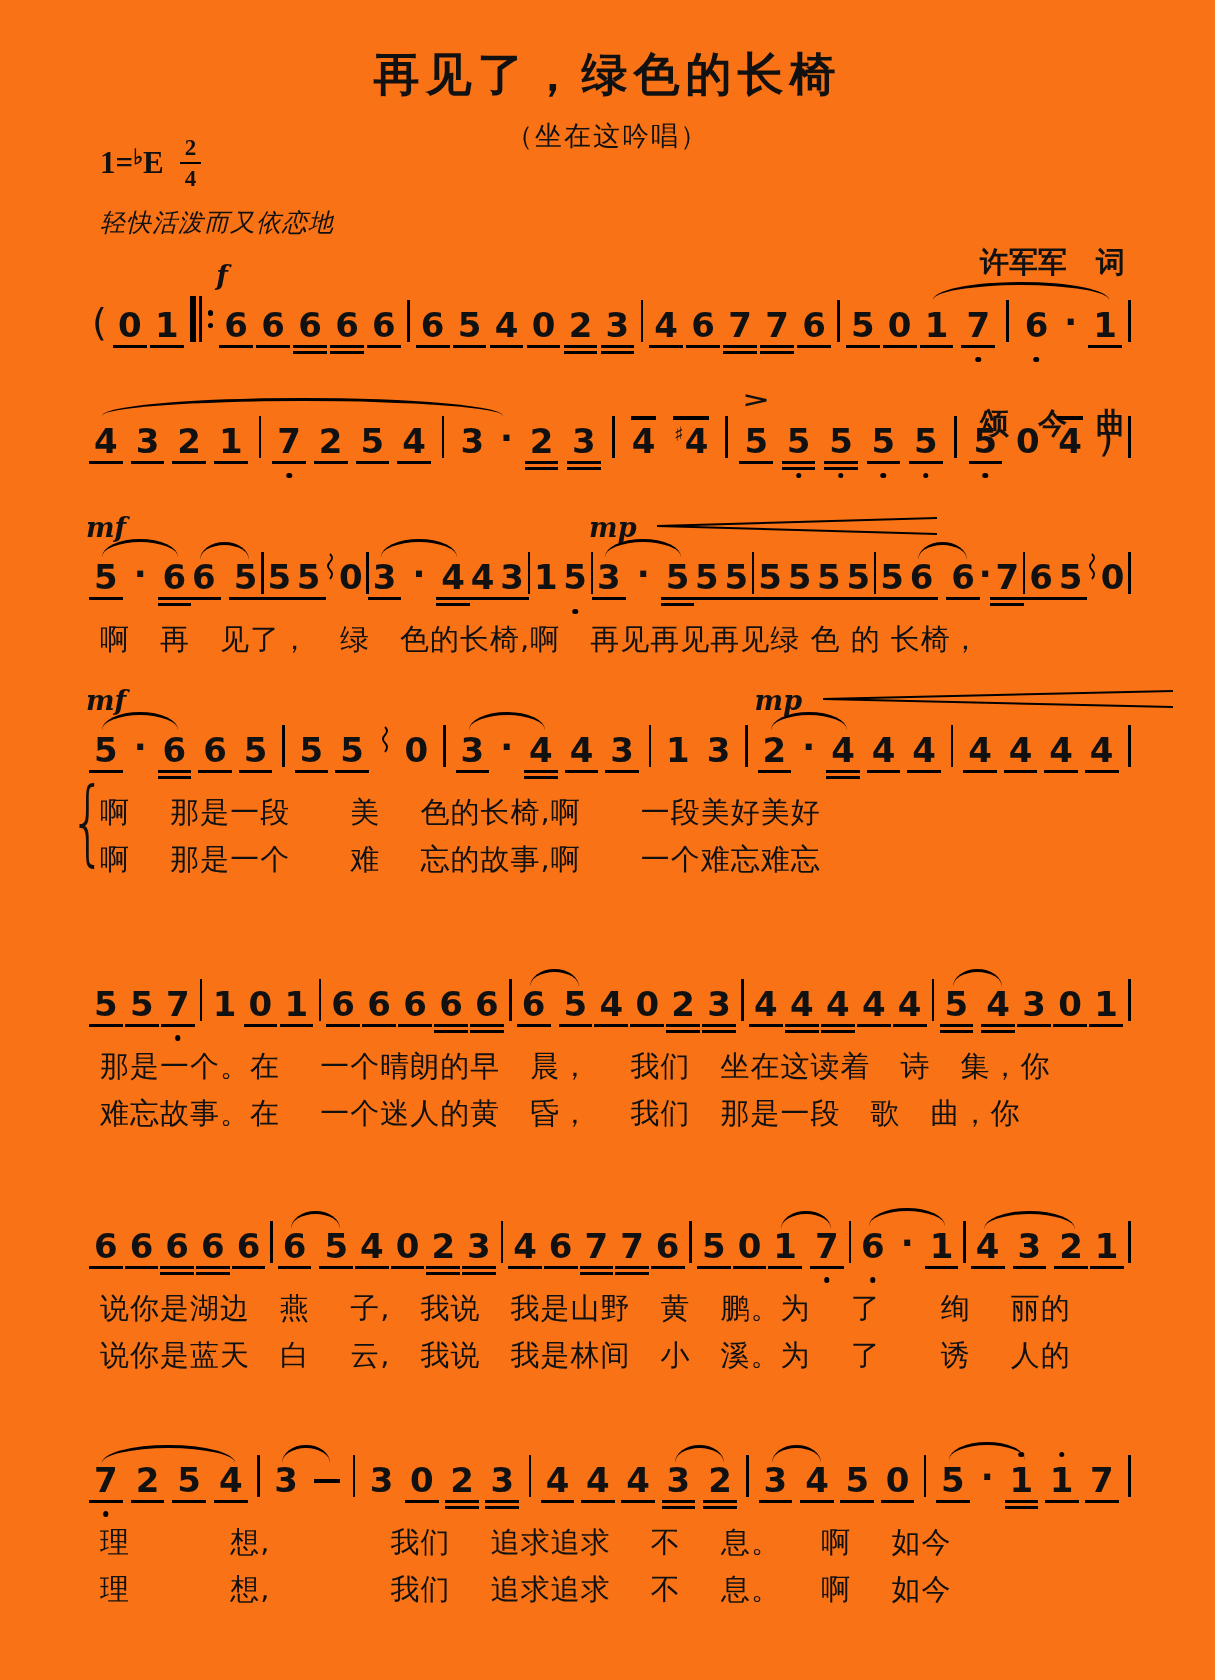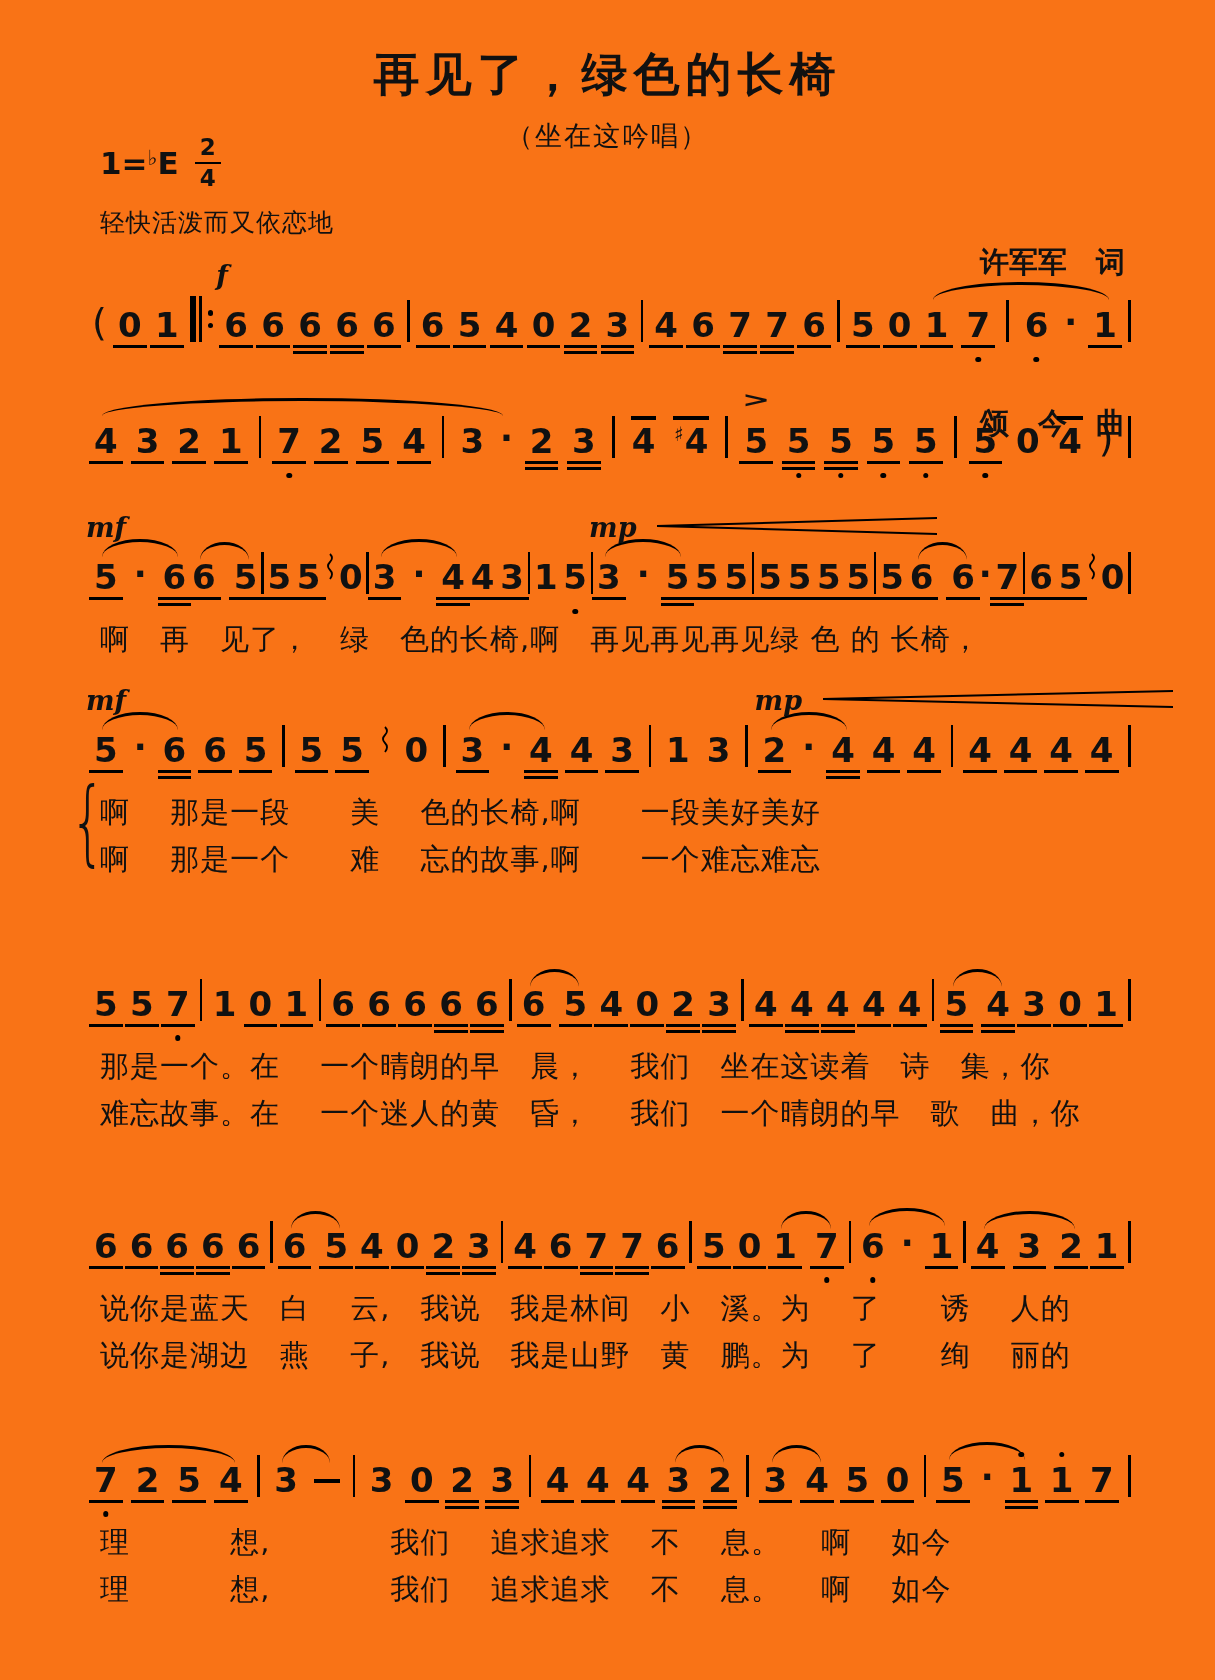--- a/index.html
+++ b/index.html
@@ -2,29 +2,29 @@
 <html><head>
 <meta charset="utf-8">
 <style>
   html,body{margin:0;padding:0;background:#d9d9d9;}
   .page{width:1215px;height:1680px;background:#f97316;position:relative;margin:0 auto;
         font-family:"DejaVu Sans",sans-serif;color:#111;overflow:hidden;}
   
   .title{padding-top:44px;text-align:center;font-size:46px;font-weight:700;letter-spacing:6px;}
   .subtitle{text-align:center;font-size:27px;margin-top:12px;letter-spacing:2px;}
   .keysig{position:absolute;left:100px;top:136px;display:flex;align-items:center;gap:8px;
-          font-size:31px;font-weight:700;}
+          font-size:31px;font-weight:700;font-family:Liberation Serif, serif;}
   .flat{font-size:21px;position:relative;top:-9px;font-weight:700;}
   .kp,.kl{font-size:31px;font-weight:700;}
   .meter{display:inline-flex;flex-direction:column;align-items:center;line-height:1;margin-left:8px;}
   .meter .num{font-size:23px;font-weight:700;border-bottom:2.5px solid #000;padding:0 5px 3px;}
   .meter .den{font-size:23px;font-weight:700;padding-top:3px;}
   .credits{position:absolute;right:90px;top:129px;font-size:29px;font-weight:600;
            line-height:1.85;white-space:pre;text-align:left;}
-  .tempo{position:absolute;left:100px;top:206px;font-size:25px;letter-spacing:1px;}
+  .tempo{position:absolute;left:100px;top:206px;font-size:25px;letter-spacing:1px;font-style:italic;}
   
   .score{margin:142px 84px 0 92px;}
   .lwrap{position:relative;}
   #lw2{margin-top:74px}
   #lw3{margin-top:94px}
   #lw4{margin-top:62px}
   #lw5{margin-top:96px}
   #lw6{margin-top:84px}
   #lw7{margin-top:76px}
   .mline{position:relative;display:flex;align-items:flex-end;justify-content:space-between;}
@@ -724,21 +724,21 @@
             <i class="bm b1"></i>
           </span>
           <span class="note">
             <span class="d">1</span>
             <i class="bm b1"></i>
           </span>
           <span class="barline"></span>
         </div>
         <div class="lyrics">
           <div class="lyr">那是一个。在　 一个晴朗的早　晨，　 我们　坐在这读着　诗　集，你</div>
-          <div class="lyr">难忘故事。在　 一个迷人的黄　昏，　 我们　一个晴朗的早　歌　曲，你</div>
+          <div class="lyr">难忘故事。在　 一个迷人的黄　昏，　 我们　那是一段　歌　曲，你</div>
         </div>
       </div>
       <div class="lwrap" id="lw6">
         <div class="mline">
           <span class="note">
             <span class="d">6</span>
             <i class="bm b1"></i>
           </span>
           <span class="note">
             <span class="d">6</span>
@@ -861,22 +861,22 @@
               <i class="bm b1"></i>
             </span>
           </span>
           <span class="note">
             <span class="d">1</span>
             <i class="bm b1"></i>
           </span>
           <span class="barline"></span>
         </div>
         <div class="lyrics">
+          <div class="lyr">说你是湖边　燕　 子,　我说　我是山野　黄　鹏。为　 了　　绚　 丽的</div>
           <div class="lyr">说你是蓝天　白　 云,　我说　我是林间　小　溪。为　 了　　诱　 人的</div>
-          <div class="lyr">说你是湖边　燕　 子,　我说　我是山野　黄　鹏。为　 了　　绚　 丽的</div>
         </div>
       </div>
       <div class="lwrap" id="lw7">
         <div class="mline">
           <span class="grp">
             <i class="slur"></i>
             <span class="note">
               <span class="d">7</span>
               <i class="bm b1"></i>
               <i class="od below"></i>

